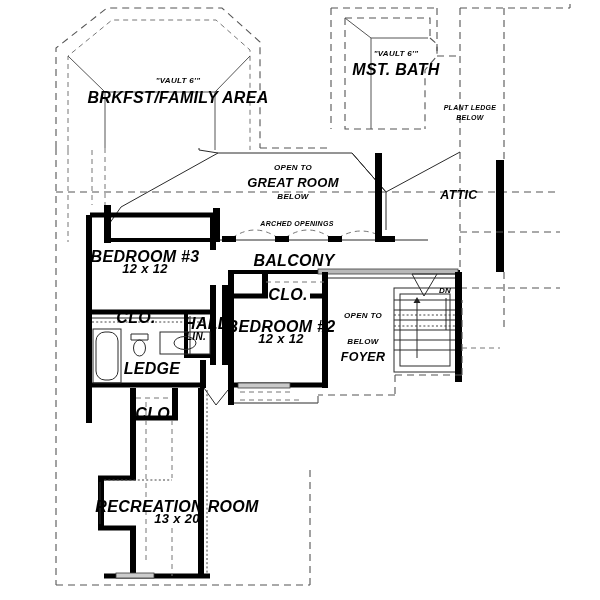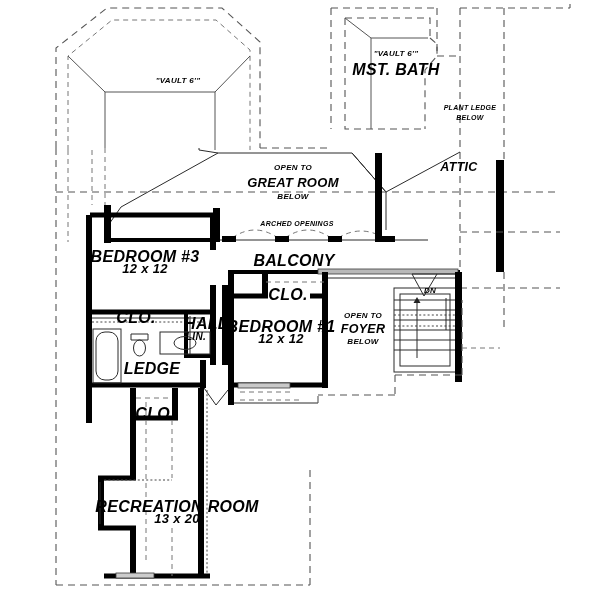--- a/index.html
+++ b/index.html
@@ -7,21 +7,21 @@
   #plan{position:relative;width:600px;height:600px;background:#fff;}
   #plan svg{position:absolute;left:0;top:0;}
   .lbl{position:absolute;font-family:"Liberation Sans",sans-serif;font-weight:bold;
        font-style:italic;color:#000;white-space:nowrap;letter-spacing:0.3px;}
   .lbl.c{transform:translateX(-50%);text-align:center;}
   .t7{font-size:7px;}
   .t8{font-size:8px;}
   .t9{font-size:10px;font-style:italic;}
   .t10{font-size:16px;}
   .t11{font-size:16px;}
-  .t12{font-size:12.5px;}
+  .t12{font-size:12.5px;margin-top:28px;}
   .t13{font-size:13px;}
 </style>
 </head>
 <body>
 
 <div id="plan">
 
 <svg width="600" height="600" viewBox="0 0 600 600">
   <defs>
     <style>
@@ -229,34 +229,35 @@
   </g>
 
   <g>
     <path class="dsh2" d="M92,150 L92,205"></path>
     <path class="dsh2" d="M105,148 L105,205"></path>
   </g>
 
 </svg>
 
 <div class="lbl c t8" style="left:178px;top:76px;">"VAULT 6'"</div>
+<div class="lbl c t11" style="left:178px;top:89px;">BRKFST/FAMILY AREA</div>
 
 <div class="lbl c t8" style="left:396px;top:49px;">"VAULT 6'"</div>
 <div class="lbl c t11" style="left:396px;top:61px;">MST. BATH</div>
 
 <div class="lbl c t8" style="left:293px;top:163px;">OPEN TO</div>
 <div class="lbl c t13" style="left:293px;top:175px;">GREAT ROOM</div>
 <div class="lbl c t8" style="left:293px;top:192px;">BELOW</div>
 
 <div class="lbl c t12" style="left:459px;top:160px;">ATTIC</div>
 
 <div class="lbl c t10" style="left:145px;top:248px;">BEDROOM #3</div>
 <div class="lbl c t13" style="left:145px;top:261px;">12 x 12</div>
 
-<div class="lbl c t10" style="left:281px;top:318px;">BEDROOM #1</div>
+<div class="lbl c t10" style="left:281px;top:318px;">BEDROOM #2</div>
 <div class="lbl c t13" style="left:281px;top:331px;">12 x 12</div>
 
 <div class="lbl c t10" style="left:177px;top:498px;text-align:right;">RECREATION ROOM</div>
 <div class="lbl c t13" style="left:177px;top:511px;">13 x 20</div>
 
 <div class="lbl c t11" style="left:294px;top:252px;">BALCONY</div>
 <div class="lbl c t11" style="left:152px;top:360px;">LEDGE</div>
 <div class="lbl c t10" style="left:206px;top:299px;margin-top:16px;">HALL</div>
 
 <div class="lbl c t8" style="left:363px;top:311px;">OPEN TO</div>
@@ -264,15 +265,15 @@
 <div class="lbl c t8" style="left:363px;top:337px;">BELOW</div>
 
 <div class="lbl c t10" style="left:136px;top:309px;">CLO.</div>
 <div class="lbl c t10" style="left:288px;top:286px;">CLO.</div>
 <div class="lbl c t10" style="left:155px;top:405px;">CLO.</div>
 <div class="lbl c t9" style="left:196px;top:331px;">LIN.</div>
 
 <div class="lbl c t7" style="left:470px;top:104px;">PLANT LEDGE</div>
 <div class="lbl c t7" style="left:470px;top:114px;">BELOW</div>
 <div class="lbl c t7" style="left:297px;top:220px;">ARCHED OPENINGS</div>
-<div class="lbl c t8" style="left:430px;top:286px;">DN</div>
+<div class="lbl c t8" style="left:445px;top:286px;">DN</div>
 
 </div>
 
 </body></html>

